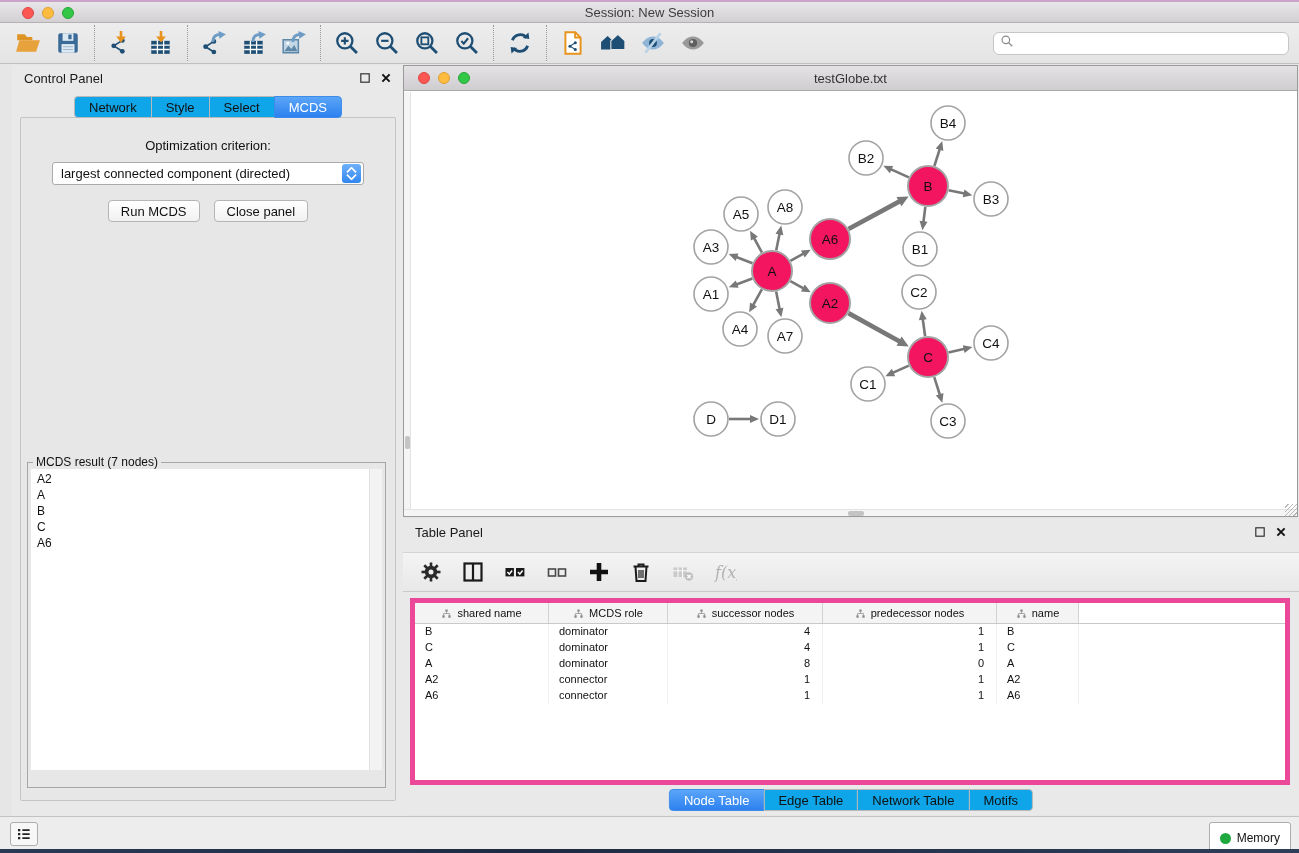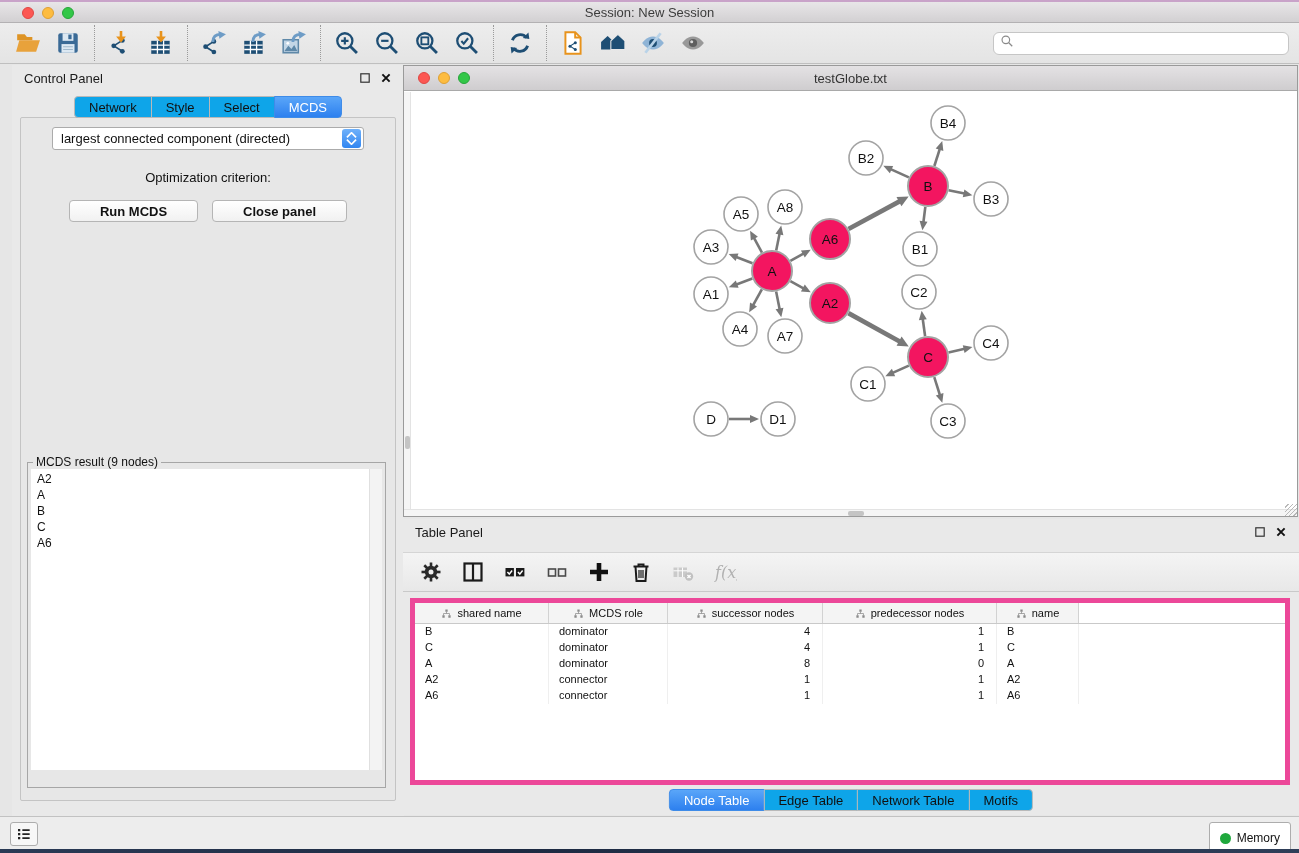--- a/index.html
+++ b/index.html
@@ -45,22 +45,22 @@
   #cp-box { position:absolute; left:8px; right:8px; top:52px; bottom:15px;
     border:1px solid #C4C4C4; border-radius:2px; background:#E7E7E7; }
   #opt-label { text-align:center; margin-top:20px; font-size:13px; color:#111; }
   #criterion-select { margin:9px auto 0; width:312px; height:23px; background:#fff;
     border:1px solid #ABABAB; border-radius:3px; display:flex; align-items:center; }
   #criterion-select .sel-value { flex:1; font-size:13px; padding-left:8px; color:#111; white-space:nowrap; }
   #criterion-select .stepper { width:19px; height:19px; margin-right:2px; border-radius:3px;
     background:linear-gradient(#6FB1FA,#3186F1); display:flex; flex-direction:column;
     align-items:center; justify-content:center; gap:1px; }
   .btn-row { display:flex; justify-content:center; gap:14px; margin-top:15px; }
-  .mac-btn { height:22px; padding:0 30px; font-size:13px; color:#111;
-    background:linear-gradient(#FFFFFF,#F1F1F1); border:1px solid #B5B5B5; border-radius:4px;font-weight:bold; }
+  .mac-btn { height:22px; padding:0 12px; font-size:13px; color:#111;
+    background:linear-gradient(#FFFFFF,#F1F1F1); border:1px solid #B5B5B5; border-radius:4px; }
   #result-fieldset { position:absolute; left:6px; right:9px; top:337px; bottom:12px;
     border:1px solid #A6A6A6; background:transparent; }
   #result-fieldset legend { font-size:12px; color:#111; margin-left:5px; padding:0 3px; }
   #result-list { margin:0 3px 3px 3px; height:calc(100% - 17px); background:#fff; position:relative;
     font-size:12px; line-height:16px; padding:2px 6px; color:#111; }
   #result-list .vtrack { position:absolute; right:0; top:0; bottom:0; width:13px;
     background:#F3F3F3; border-left:1px solid #E0E0E0; }
 
   
   #network-window { position:absolute; left:403px; top:65px; width:895px; height:452px;
@@ -304,38 +304,38 @@
         </span>
       </span>
     </div>
     <div id="cp-tabs">
         <div class="seg-tab">Network</div>
         <div class="seg-tab">Style</div>
         <div class="seg-tab">Select</div>
         <div class="seg-tab selected">MCDS</div>
       </div>
     <div id="cp-box">
+      <div id="opt-label">Optimization criterion:</div>
       <div id="criterion-select">
         <span class="sel-value">largest connected component (directed)</span>
         <span class="stepper">
           <svg width="11" height="6" viewBox="0 0 12 6">
               <path d="M1 5.5L6 .5l5 5" fill="none" stroke="#fff" stroke-width="1.8"></path>
             </svg>
           <svg width="11" height="6" viewBox="0 0 12 6">
               <path d="M1 .5l5 5 5-5" fill="none" stroke="#fff" stroke-width="1.8"></path>
             </svg>
         </span>
       </div>
-      <div id="opt-label">Optimization criterion:</div>
       <div class="btn-row">
         <button class="mac-btn">Run MCDS</button>
         <button class="mac-btn">Close panel</button>
       </div>
       <fieldset id="result-fieldset">
-        <legend>MCDS result (9 nodes)</legend>
+        <legend>MCDS result (7 nodes)</legend>
         <div id="result-list">
           <div>A2</div>
             <div>A</div>
             <div>B</div>
             <div>C</div>
             <div>A6</div>
             <div class="vtrack"></div>
         </div>
       </fieldset>
     </div>

